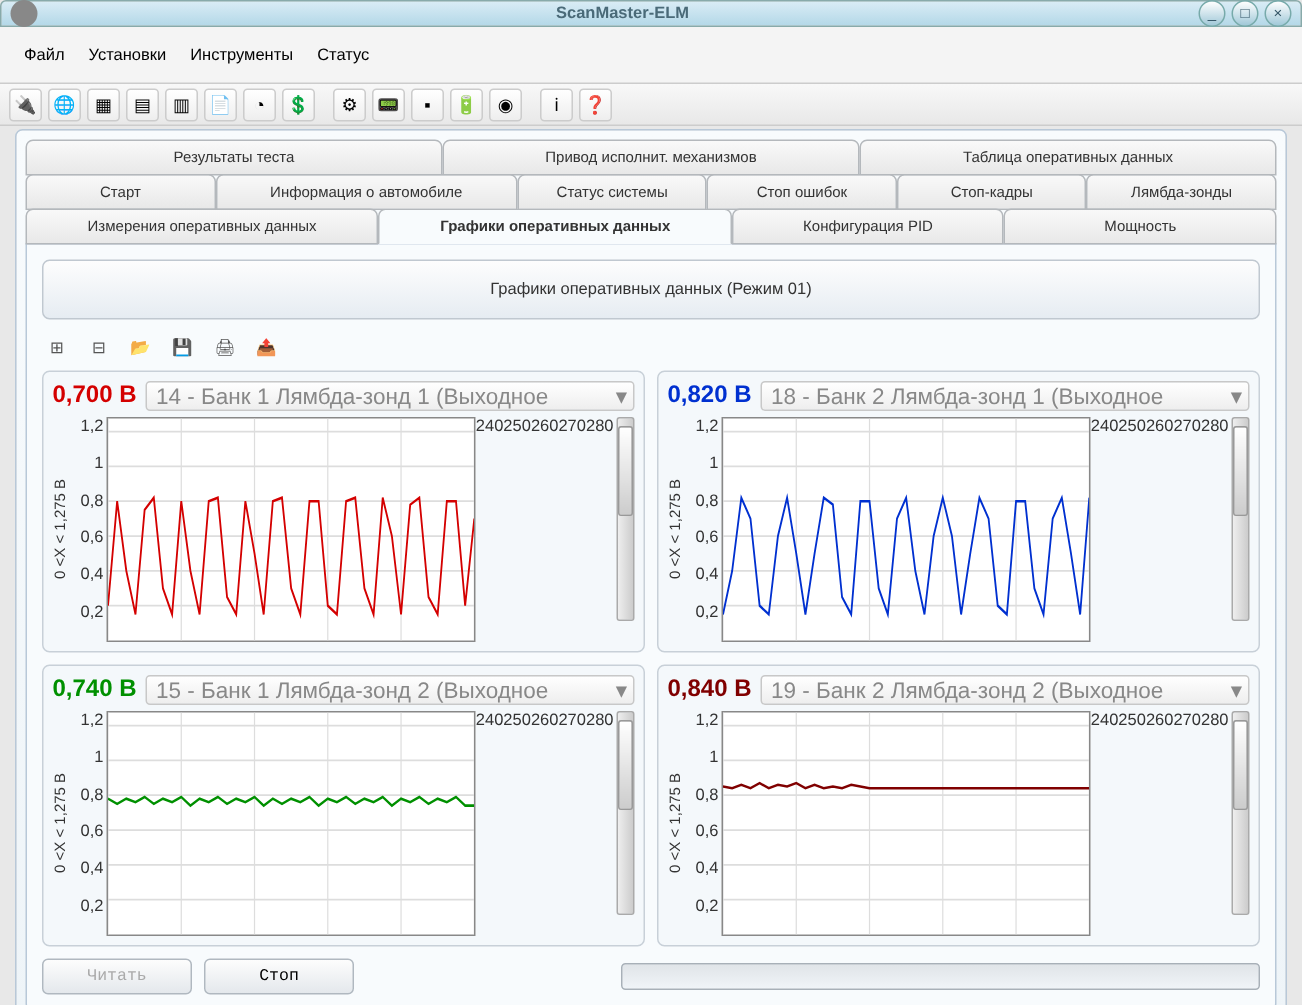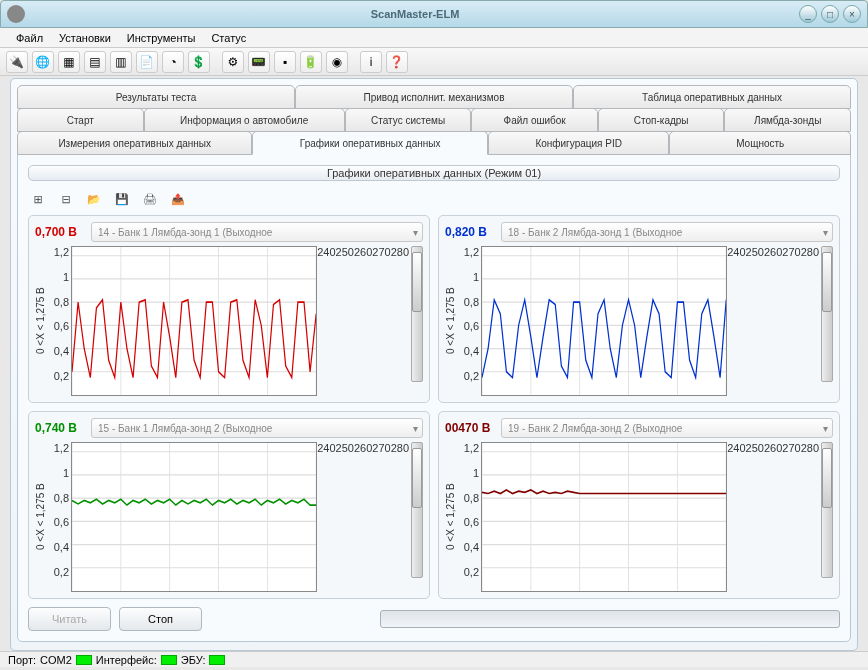--- a/index.html
+++ b/index.html
@@ -1,52 +1,52 @@
 <!DOCTYPE html>
 <html><head>
 <meta charset="utf-8">
 <style>
   * { box-sizing: border-box; margin: 0; padding: 0; font-family: Tahoma, Arial, sans-serif; font-size: 11px; }
   body { background: #e8e8e8; width: 868px; height: 670px; overflow: hidden; }
-  .titlebar { height: 28px; background: linear-gradient(#d9ecf5,#b4d8e8); display:flex; align-items:center; border:1px solid #8aa; border-radius:4px 4px 0 0; }
+  .titlebar { height: 18px; background: linear-gradient(#d9ecf5,#b4d8e8); display:flex; align-items:center; border:1px solid #8aa; border-radius:4px 4px 0 0; }
   .titlebar .icon { width:18px; height:18px; margin:0 6px; background:#888; border-radius:50%; }
   .titlebar .title { flex:1; text-align:center; color:#4a6a78; font-weight:bold; }
   .winbtns { display:flex; gap:4px; margin-right:6px; }
   .winbtn { width:18px; height:18px; border-radius:50%; background:linear-gradient(#fff,#a0c8d8); border:1px solid #7aa; display:flex; align-items:center; justify-content:center; font-size:10px; color:#356; cursor:pointer; }
-  .menubar { height:20px; background:#f4f4f4; border-bottom:1px solid #ccc; display:flex; align-items:center; gap:0; padding-left:8px; }
+  .menubar { height:38px; background:#f4f4f4; border-bottom:1px solid #ccc; display:flex; align-items:center; gap:0; padding-left:8px; }
   .menu { padding:3px 8px; cursor:pointer; }
   .toolbar { height:28px; background:linear-gradient(#f8f8f8,#e8e8e8); border-bottom:1px solid #ccc; display:flex; align-items:center; gap:4px; padding:2px 6px; }
   .tbtn { width:22px; height:22px; border:1px solid #ccc; border-radius:3px; background:linear-gradient(#fff,#eee); display:flex; align-items:center; justify-content:center; cursor:pointer; font-size:12px; }
   .tsep { width:4px; }
   .body-area { background:#e8e8e8; padding:2px 10px 0 10px; }
   .outer-panel { background:linear-gradient(#f8fbfd,#eef4f8); border:1px solid #b8c8d8; border-radius:5px; padding:6px 6px 8px 6px; }
   .tabs-row { display:flex; gap:0; margin-bottom:-1px; }
   .tabs-row.sub { margin-top:0; }
   .tab { flex:1; height:24px; border:1px solid #b4b8bc; border-radius:5px 5px 0 0; background:linear-gradient(#f9f9f9,#e8e8e8); display:flex; align-items:center; justify-content:center; cursor:pointer; font-size:10px; color:#333; }
-  .tab.active { background:#f8fbfd; border-bottom-color:#f8fbfd; font-weight:normal; position:relative; z-index:2; }
+  .tab.active { background:#f8fbfd; border-bottom-color:#f8fbfd; font-weight:bold; position:relative; z-index:2; }
   .inner-content { border:1px solid #b8c8d8; border-radius:0 0 5px 5px; padding:10px; background:#f8fbfd; }
-  .section-header { height:16px; border:1px solid #c0c8d0; border-radius:5px; background:linear-gradient(#fdfdfd,#e6ecf2); display:flex; align-items:center; justify-content:center; color:#333; margin-bottom:6px;text-align:center; }
+  .section-header { height:40px; border:1px solid #c0c8d0; border-radius:5px; background:linear-gradient(#fdfdfd,#e6ecf2); display:flex; align-items:center; justify-content:center; color:#333; margin-bottom:6px;text-align:center; }
   .mini-toolbar { height:24px; display:flex; gap:8px; align-items:center; margin-bottom:4px; }
   .mtb { width:20px; height:20px; display:flex; align-items:center; justify-content:center; cursor:pointer; color:#555; }
   .charts-grid { display:grid; grid-template-columns:1fr 1fr; gap:8px; }
   .chart-box { border:1px solid #c8d0d8; border-radius:5px; background:#f4f8fb; padding:6px; }
   .chart-head { display:flex; gap:6px; align-items:center; margin-bottom:4px; }
-  .chart-val { font-weight:bold; font-size:12px; min-width:50px; }
-  .chart-sel { flex:1; height:20px; border:1px solid #c8c8c8; border-radius:3px; background:linear-gradient(#fff,#eee); display:flex; align-items:center; padding:0 6px; color:#888; font-size:10px; position:relative; cursor:pointer; overflow:hidden; white-space:nowrap; }
+  .chart-val { font-weight:bold; font-size:16px; min-width:50px; }
+  .chart-sel { flex:1; height:20px; border:1px solid #c8c8c8; border-radius:3px; background:linear-gradient(#fff,#eee); display:flex; align-items:center; padding:0 6px; color:#888; font-size:15px; position:relative; cursor:pointer; overflow:hidden; white-space:nowrap; }
   .chart-sel::after { content:"▾"; position:absolute; right:4px; color:#888; }
   .chart-body { display:flex; height:150px; }
   .ylabel { width:12px; writing-mode:vertical-rl; transform:rotate(180deg); text-align:center; font-size:10px; color:#333; }
   .yaxis { width:24px; display:flex; flex-direction:column; justify-content:space-between; align-items:flex-end; padding:0 2px 14px 0; font-size:10px; color:#333; }
   .plot-wrap { flex:1; display:flex; flex-direction:row; }
   .plot { flex:1; border:1px solid #888; background:#fff; position:relative; }
   .xaxis { height:14px; display:flex; justify-content:space-around; font-size:10px; color:#333; }
   .scrollbar { width:12px; margin-left:2px; background:linear-gradient(to right,#eee,#ccc); border:1px solid #aaa; border-radius:2px; margin-bottom:14px; }
   .scrollbar .thumb { height:45%; margin-top:50%; background:linear-gradient(#fff,#ccc); border:1px solid #999; border-radius:2px; }
   .bottom-bar { display:flex; gap:8px; margin-top:8px; align-items:center; }
-  .btn { width:83px; height:24px; border:1px solid #b0b8c0; border-radius:4px; background:linear-gradient(#fdfdfd,#e4e8ec); cursor:pointer; display:flex; align-items:center; justify-content:center; }
+  .btn { width:100px; height:24px; border:1px solid #b0b8c0; border-radius:4px; background:linear-gradient(#fdfdfd,#e4e8ec); cursor:pointer; display:flex; align-items:center; justify-content:center;font-family:Liberation Mono, monospace; }
   .btn.disabled { color:#aaa; cursor:default; }
   .progress { flex:1; height:18px; border:1px solid #a8b0b8; border-radius:3px; background:linear-gradient(#e0e4e8,#f0f4f8); margin-left:170px; }
   .statusbar { height:16px; background:#f0f0f0; border-top:1px solid #ccc; display:flex; align-items:center; gap:4px; padding:0 8px; font-size:11px; }
   .led { width:16px; height:10px; border:1px solid #0a0; background:#0e0; }
   svg { width:100%; height:100%; }
   .grid-v, .grid-h { stroke:#ddd; stroke-width:1; }
 </style>
 </head>
 <body>
 
@@ -92,21 +92,21 @@
 
   <div class="tabs-row">
     <div class="tab">Результаты теста</div>
     <div class="tab">Привод исполнит. механизмов</div>
     <div class="tab">Таблица оперативных данных</div>
   </div>
   <div class="tabs-row sub">
     <div class="tab">Старт</div>
     <div class="tab" style="flex:1.6">Информация о автомобиле</div>
     <div class="tab">Статус системы</div>
-    <div class="tab">Файл ошибок</div>
+    <div class="tab">Стоп ошибок</div>
     <div class="tab">Стоп-кадры</div>
     <div class="tab">Лямбда-зонды</div>
   </div>
   <div class="tabs-row sub">
     <div class="tab" style="flex:1.3">Измерения оперативных данных</div>
     <div class="tab active" style="flex:1.3">Графики оперативных данных</div>
     <div class="tab">Конфигурация PID</div>
     <div class="tab">Мощность</div>
   </div>
 
@@ -249,21 +249,21 @@
                   <span>280</span>
                 </div>
               </div>
               <div class="scrollbar">
                 <div class="thumb"></div>
               </div>
             </div>
           </div>
           <div class="chart-box">
             <div class="chart-head">
-              <div class="chart-val" style="color: rgb(128, 0, 0);">00470 В</div>
+              <div class="chart-val" style="color: rgb(128, 0, 0);">0,840 В</div>
               <div class="chart-sel">19 - Банк 2 Лямбда-зонд 2 (Выходное</div>
             </div>
             <div class="chart-body">
               <div class="ylabel">0 &lt;X &lt; 1,275 В</div>
               <div class="yaxis">
                 <span>1,2</span>
                 <span>1</span>
                 <span>0,8</span>
                 <span>0,6</span>
                 <span>0,4</span>

